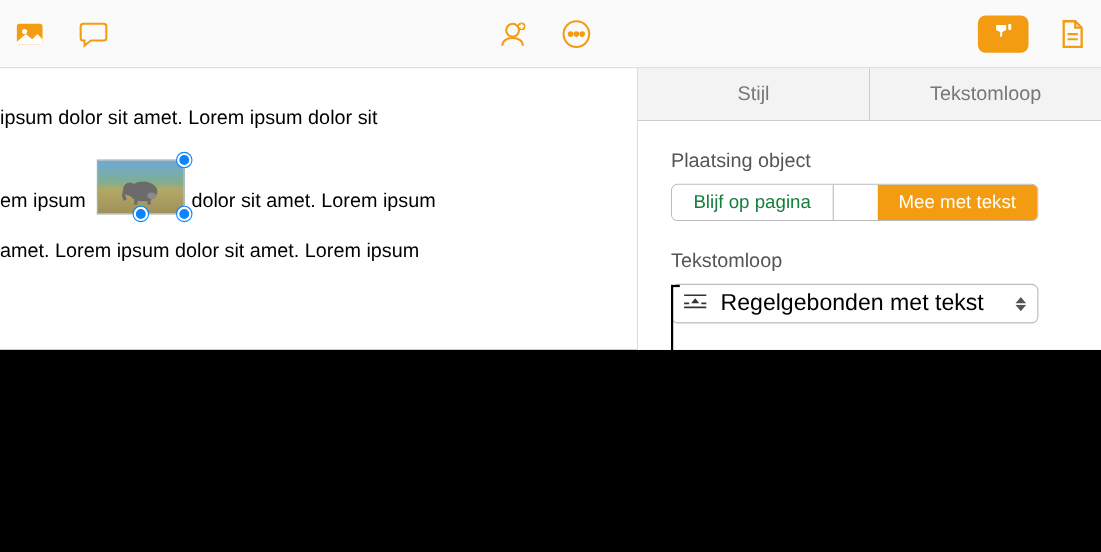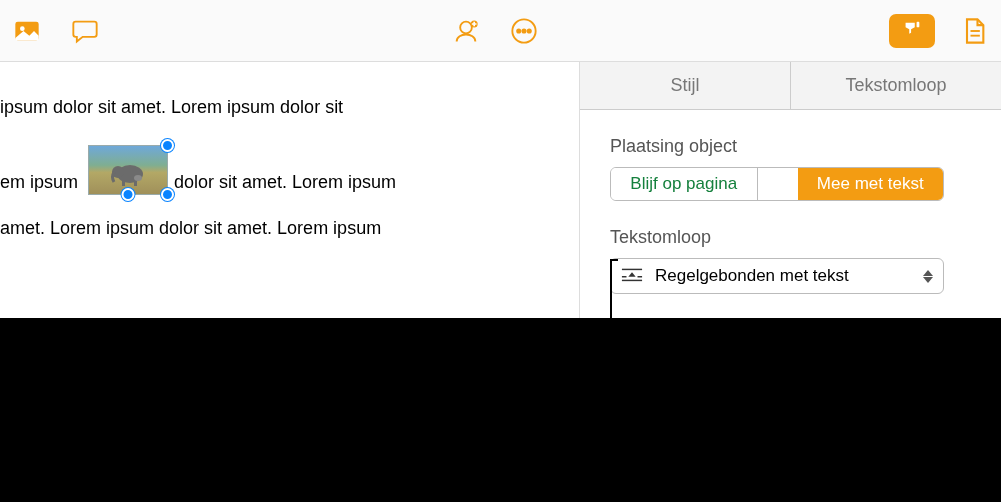--- a/index.html
+++ b/index.html
@@ -168,21 +168,21 @@
   }
   .dropdown {
     width: 334px;
     height: 36px;
     border: 1px solid #bbb;
     border-radius: 6px;
     display: flex;
     align-items: center;
     padding: 0 10px;
     gap: 12px;
-    font-size: 17px;
+    font-size: 21px;
     color: #000;
   }
   .dd-icon svg { width: 22px; height: 18px; stroke: #333; fill: none; stroke-width: 1.6; }
   .dd-chevrons {
     margin-left: auto;
     display: flex; flex-direction: column; gap: 1px;
   }
   .dd-chevrons svg { width: 10px; height: 6px; fill: #555; }
 </style>
 </head>

